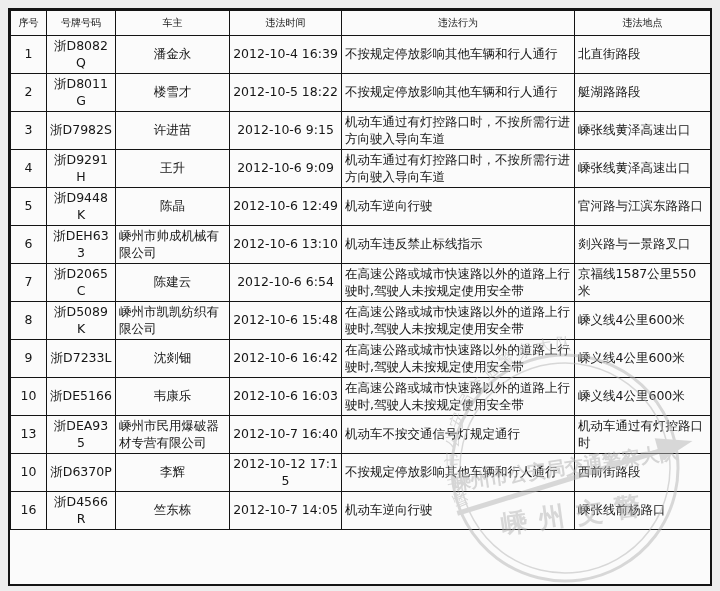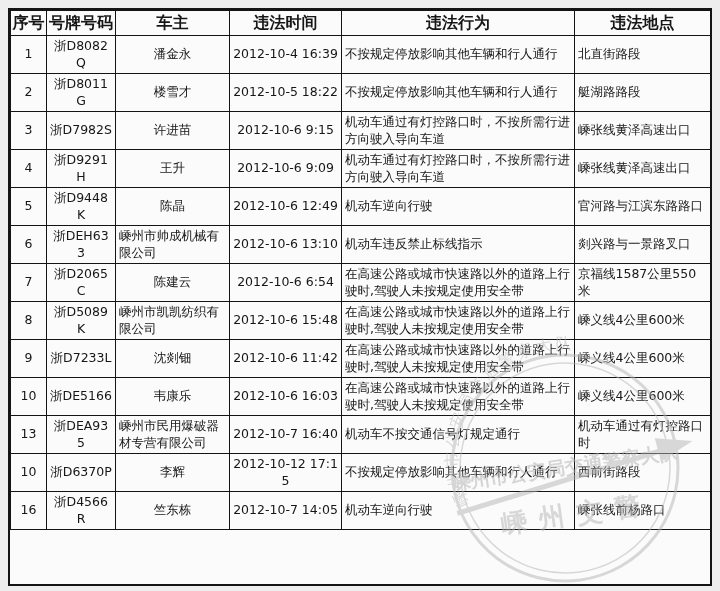--- a/index.html
+++ b/index.html
@@ -24,22 +24,22 @@
   }
   table.viol th, table.viol td {
     border:1px solid #141414;
     font-size:12.5px;
     line-height:1.32;
     padding:2px 3px;
     overflow:hidden;
     word-break:break-all;
   }
   table.viol th {
-    font-size:16px;
-    font-weight:bold;
+    font-size:10px;
+    font-weight:normal;
     height:22px;
     padding:1px 0;
     text-align:center;
   }
   table.viol tr { height:25px; }
   td.c { text-align:center; }
   td { text-align:left; }
   svg.wm {
     position:absolute; left:0; top:0;
     width:720px; height:591px;
@@ -133,21 +133,21 @@
           <td class="c">浙D5089K</td>
           <td>嵊州市凯凯纺织有限公司</td>
           <td class="c">2012-10-6 15:48</td>
           <td>在高速公路或城市快速路以外的道路上行驶时,驾驶人未按规定使用安全带</td>
           <td>嵊义线4公里600米</td>
         </tr>
         <tr>
           <td class="c">9</td>
           <td class="c">浙D7233L</td>
           <td class="c">沈剡钿</td>
-          <td class="c">2012-10-6 11:42</td>
+          <td class="c">2012-10-6 16:42</td>
           <td>在高速公路或城市快速路以外的道路上行驶时,驾驶人未按规定使用安全带</td>
           <td>嵊义线4公里600米</td>
         </tr>
         <tr>
           <td class="c">10</td>
           <td class="c">浙DE5166</td>
           <td class="c">韦康乐</td>
           <td class="c">2012-10-6 16:03</td>
           <td>在高速公路或城市快速路以外的道路上行驶时,驾驶人未按规定使用安全带</td>
           <td>嵊义线4公里600米</td>

